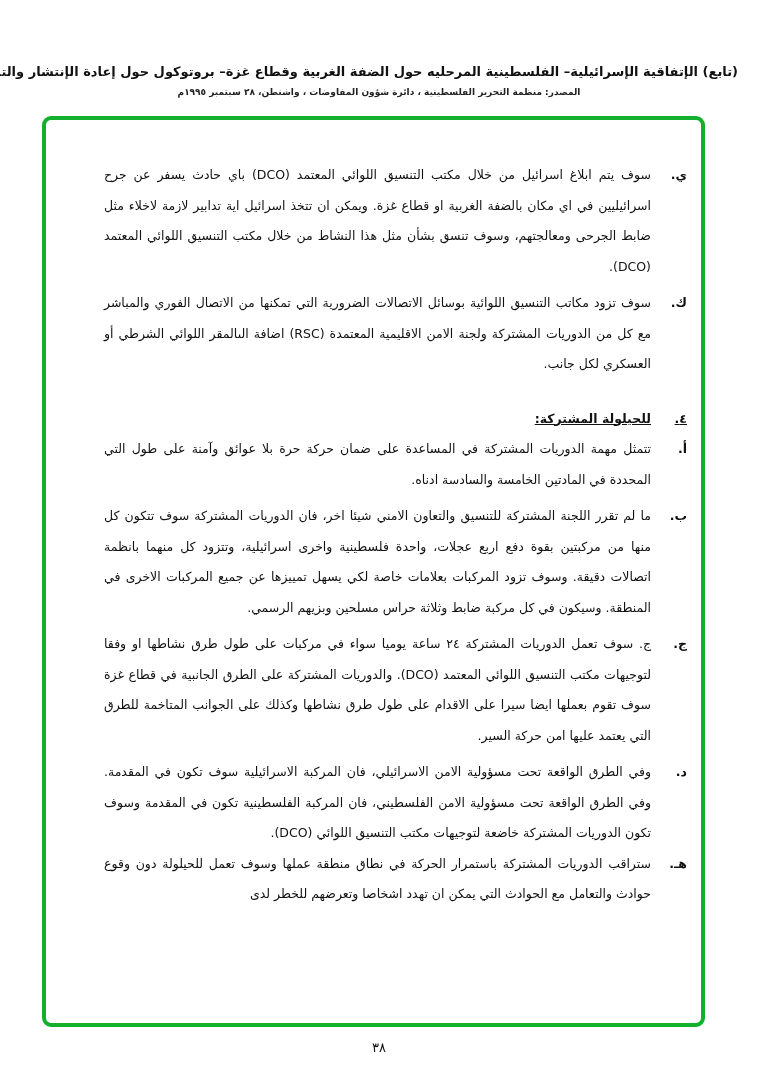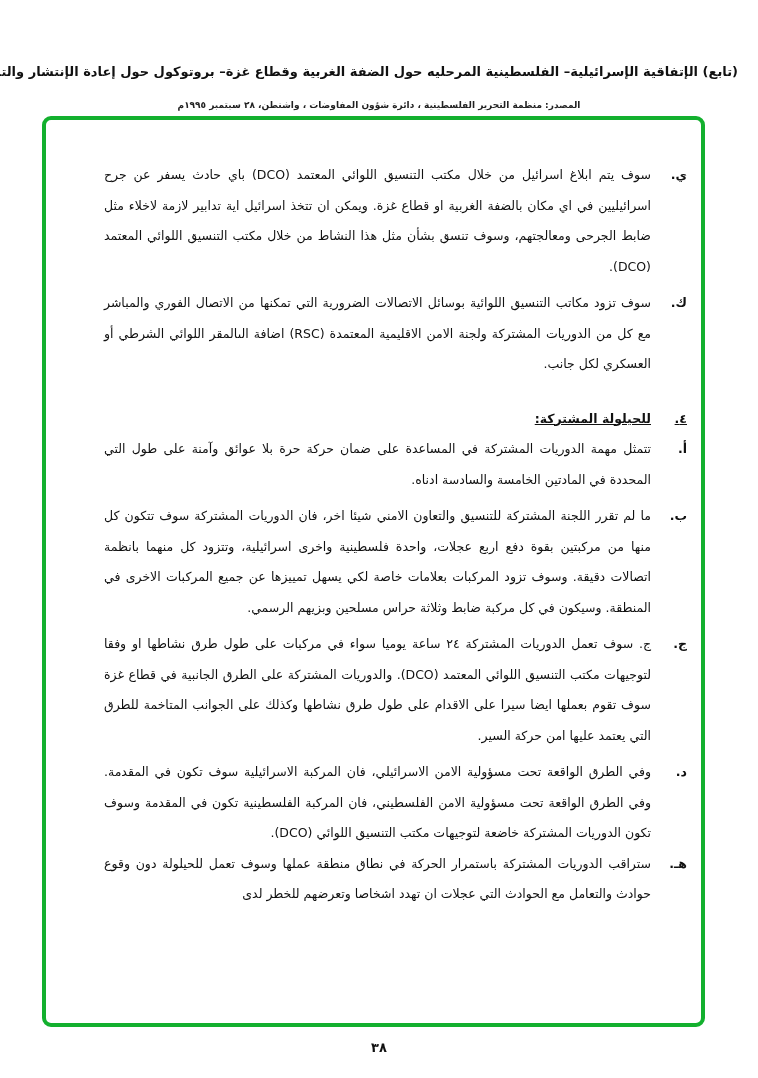--- a/index.html
+++ b/index.html
@@ -27,21 +27,21 @@
       font-size: 13px;
       font-weight: bold;
       line-height: 20px;
       white-space: nowrap;
       letter-spacing: -0.3px;
     }
     .header-source {
       font-size: 9px;
       font-weight: bold;
       line-height: 14px;
-      margin-top: 16px;
+      margin-top: 3px;
       color: #222;
     }
     .frame {
       position: absolute;
       left: 42px;
       top: 116px;
       width: 655px;
       height: 903px;
       border: 4px solid #13b02e;
       border-radius: 9px;
@@ -84,21 +84,21 @@
       right: -36px;
       top: 0;
       text-decoration: underline;
     }
     .page-number {
       position: absolute;
       top: 1040px;
       left: 0;
       width: 758px;
       text-align: center;
-      font-weight: bold;
+      font-weight: normal;
       font-size: 13px;
       direction: rtl;
     }
   </style>
 </head>
 <body>
 
 <div class="header">
   <div class="header-title">(تابع) الإتفاقية الإسرائيلية– الفلسطينية المرحليه حول الضفة الغربية وقطاع غزة– بروتوكول حول إعادة الإنتشار والترتيبات الامنية</div>
   <div class="header-source">المصدر: منظمة التحرير الفلسطينية ، دائرة شؤون المفاوضات ، واشنطن، ٢٨ سبتمبر ١٩٩٥م</div>
@@ -143,18 +143,18 @@
   </div>
   <div class="gap-small"></div>
 
   <div class="item">
     <span class="marker">د.</span>
     <span class="text">وفي الطرق الواقعة تحت مسؤولية الامن الاسرائيلي، فان المركبة الاسرائيلية سوف تكون في المقدمة. وفي الطرق الواقعة تحت مسؤولية الامن الفلسطيني، فان المركبة الفلسطينية تكون في المقدمة وسوف تكون الدوريات المشتركة خاضعة لتوجيهات مكتب التنسيق اللوائي (DCO).</span>
   </div>
 
   <div class="item">
     <span class="marker">هـ.</span>
-    <span class="text">ستراقب الدوريات المشتركة باستمرار الحركة في نطاق منطقة عملها وسوف تعمل للحيلولة دون وقوع حوادث والتعامل مع الحوادث التي عجلات ان تهدد اشخاصا وتعرضهم للخطر لدى</span>
+    <span class="text">ستراقب الدوريات المشتركة باستمرار الحركة في نطاق منطقة عملها وسوف تعمل للحيلولة دون وقوع حوادث والتعامل مع الحوادث التي يمكن ان تهدد اشخاصا وتعرضهم للخطر لدى</span>
   </div>
 
 </div>
 
 <div class="page-number">٣٨</div>
 
 </body></html>

